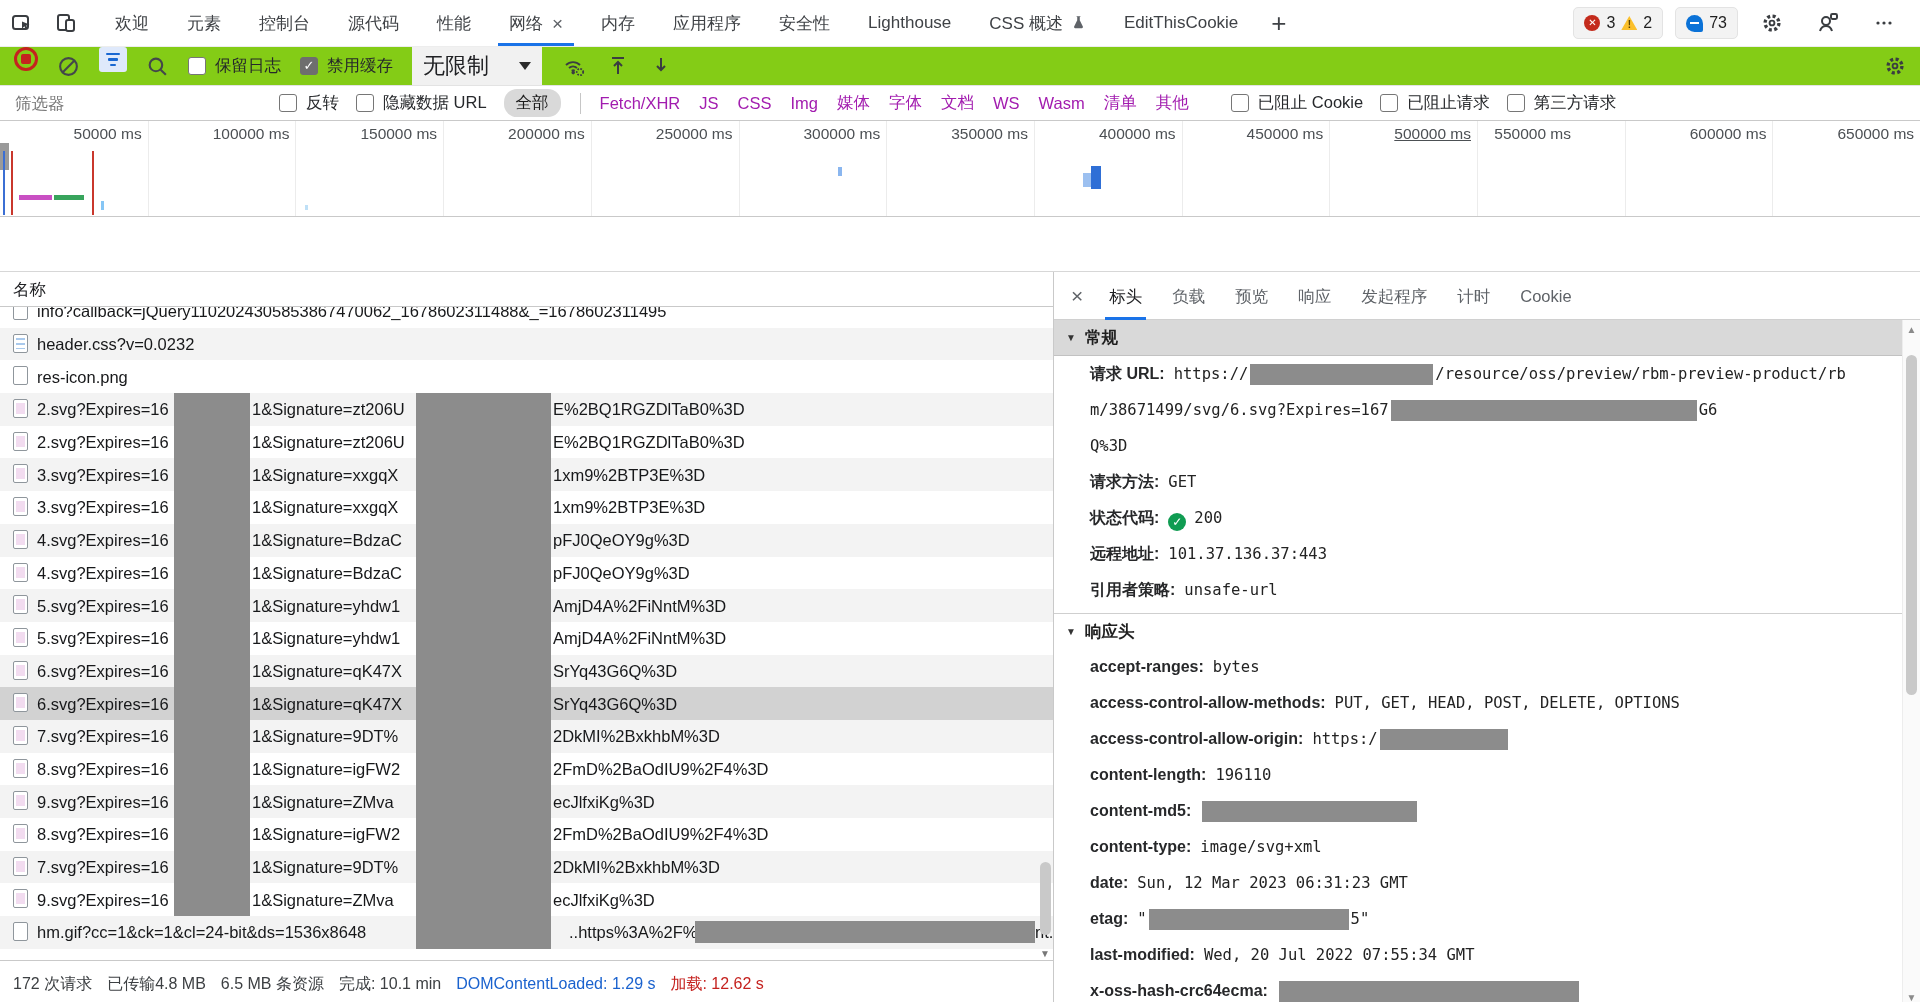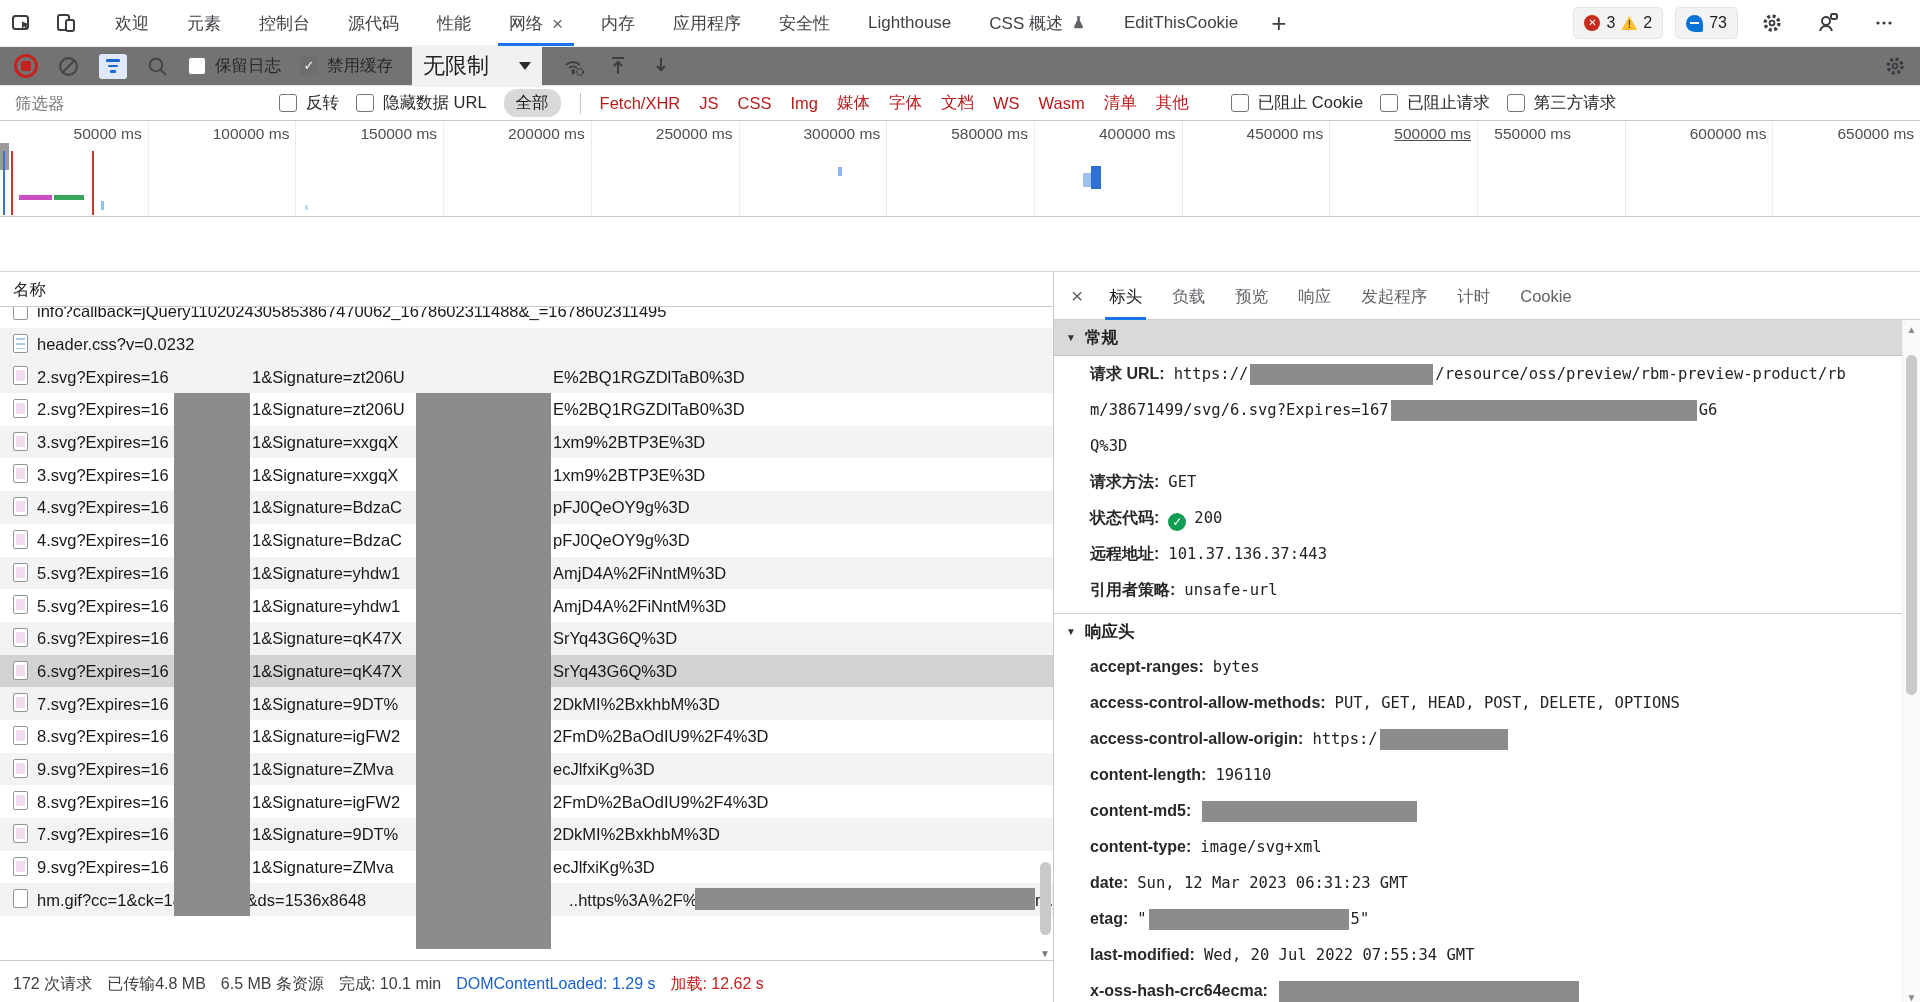--- a/index.html
+++ b/index.html
@@ -15,38 +15,38 @@
   .tab-close{margin-left:9px;font-size:19px;color:#5f6368;line-height:1;}
   .tab .tabicon{margin-left:8px;}
   .plus-tab{font-size:26px;color:#3f4246;padding:0 14px;cursor:pointer;font-weight:300;}
   .tabbar-right{margin-left:auto;display:flex;align-items:center;gap:12px;padding-right:14px;}
   .pill{display:flex;align-items:center;gap:6px;background:#f3f3f3;border:1px solid #e3e3e3;border-radius:5px;height:30px;padding:0 10px;font-size:16px;color:#1f1f1f;cursor:pointer;}
   .err-dot{width:16px;height:16px;border-radius:50%;background:#c42b1c;color:#fff;font-size:10px;font-weight:bold;text-align:center;line-height:16px;}
   .warn-tri{width:16px;height:14px;background:#fbc02c;clip-path:polygon(50% 0,100% 100%,0 100%);color:#5c4400;font-size:10px;font-weight:bold;text-align:center;line-height:18px;}
   .chat-dot{width:17px;height:17px;background:#0b72d7;border-radius:9px 9px 2px 9px;position:relative;}
   .chat-dot::after{content:'';position:absolute;left:4px;top:7px;width:9px;height:2.5px;background:#fff;}
   
-  .toolbar{height:38px;display:flex;align-items:center;gap:19px;padding:0 14px;border-bottom:1px solid #e3e3e3;background:#737373;}
+  .toolbar{height:38px;display:flex;gap:19px;padding:0 14px;border-bottom:1px solid #e3e3e3;background:#84cc16;}
   .rec{width:18px;height:18px;border:3px solid #c5221f;border-radius:50%;position:relative;cursor:pointer;}
   .rec::after{content:'';position:absolute;inset:4px;background:#c5221f;border-radius:2px;}
   .filterbox{width:28px;height:25px;background:#dfe9fb;border-radius:3px;display:flex;flex-direction:column;align-items:center;justify-content:center;gap:3px;cursor:pointer;}
   .filterbox i{display:block;height:2.5px;background:#1967d2;border-radius:1px;}
   .cbrow{display:flex;align-items:center;gap:9px;cursor:pointer;font-size:16.5px;color:#26282b;white-space:nowrap;}
   .cb{width:18px;height:18px;border:1.5px solid #767676;border-radius:3px;background:#fff;box-sizing:border-box;font-size:13px;line-height:15px;text-align:center;color:#fff;}
   .cb.checked{background:#6e6e6e;border-color:#6e6e6e;}
   .throttle{display:flex;align-items:center;gap:30px;background:#f1f1f1;padding:6px 11px;font-size:22px;color:#202124;cursor:pointer;}
   .tri-down{width:0;height:0;border-left:6px solid transparent;border-right:6px solid transparent;border-top:8px solid #2b2b2b;}
   .icon-btn{cursor:pointer;display:flex;align-items:center;justify-content:center;}
   .ml-auto{margin-left:auto;}
   
   .filterbar{height:34px;display:flex;align-items:center;gap:17px;padding:0 13px;border-bottom:1px solid #c9c9c9;font-size:16.5px;background:#fff;}
   .filter-input{border:none;outline:none;width:245px;font-size:16.5px;color:#333;font-family:inherit;}
   .filter-input::placeholder{color:#757575;}
   .ftypes{display:flex;align-items:center;gap:19px;}
-  .ftype{color:#b91c1c;cursor:pointer;white-space:nowrap;}
+  .ftype{color:#a21caf;cursor:pointer;white-space:nowrap;}
   .factive{background:#d9d9d9;border-radius:13px;padding:3px 12px;color:#1b1b1b;}
   .fsep{width:1px;height:21px;background:#c6c6c6;}
   
   .overview{position:relative;height:95px;border-bottom:1px solid #c9c9c9;overflow:hidden;background:#fff;}
   .gridline{position:absolute;top:0;bottom:0;width:1px;background:#ececec;}
   .tick-label{position:absolute;top:4px;width:140px;text-align:right;font-size:15.5px;color:#4c5054;}
   .ov-mark{position:absolute;}
   
   .main-gap{height:54px;background:#fff;}
   .panels{display:flex;height:735px;border-top:1px solid #d7d7d7;}
@@ -293,21 +293,21 @@
       <div class="tick-label" style="left: 149.4px;">100000 ms</div>
       <div class="gridline" style="left: 443.1px;"></div>
       <div class="tick-label" style="left: 297.1px;">150000 ms</div>
       <div class="gridline" style="left: 590.8px;"></div>
       <div class="tick-label" style="left: 444.8px;">200000 ms</div>
       <div class="gridline" style="left: 738.5px;"></div>
       <div class="tick-label" style="left: 592.5px;">250000 ms</div>
       <div class="gridline" style="left: 886.2px;"></div>
       <div class="tick-label" style="left: 740.2px;">300000 ms</div>
       <div class="gridline" style="left: 1033.9px;"></div>
-      <div class="tick-label" style="left: 887.9px;">580000 ms</div>
+      <div class="tick-label" style="left: 887.9px;">350000 ms</div>
       <div class="gridline" style="left: 1181.6px;"></div>
       <div class="tick-label" style="left: 1035.6px;">400000 ms</div>
       <div class="gridline" style="left: 1329.3px;"></div>
       <div class="tick-label" style="left: 1183.3px;">450000 ms</div>
       <div class="gridline" style="left: 1477px;"></div>
       <div class="tick-label" style="left: 1331px; text-decoration: underline;">500000 ms</div>
       <div class="gridline" style="left: 1624.7px;"></div>
       <div class="tick-label" style="left: 1431px;">550000 ms</div>
       <div class="gridline" style="left: 1772.4px;"></div>
       <div class="tick-label" style="left: 1626.4px;">600000 ms</div>
@@ -332,20 +332,24 @@
       <div class="list-header">名称</div>
       <div class="list">
         <div class="rows">
             <div class="req-row">
               <span class="file-icon doc"></span>
               <span class="seg" style="left: 37px;">info?callback=jQuery1102024305853867470062_1678602311488&amp;_=1678602311495</span>
             </div>
             <div class="req-row stripe">
               <span class="file-icon css"></span>
               <span class="seg" style="left: 37px;">header.css?v=0.0232</span>
+            </div>
+            <div class="req-row">
+              <span class="file-icon img"></span>
+              <span class="seg" style="left: 37px;">res-icon.png</span>
             </div>
             <div class="req-row stripe">
               <span class="file-icon svg"></span>
               <span class="seg" style="left: 37px;">2.svg?Expires=16</span>
               <span class="seg" style="left: 252px;">1&amp;Signature=zt206U</span>
               <span class="seg" style="left: 553px;">E%2BQ1RGZDlTaB0%3D</span>
             </div>
             <div class="req-row">
               <span class="file-icon svg"></span>
               <span class="seg" style="left: 37px;">2.svg?Expires=16</span>

